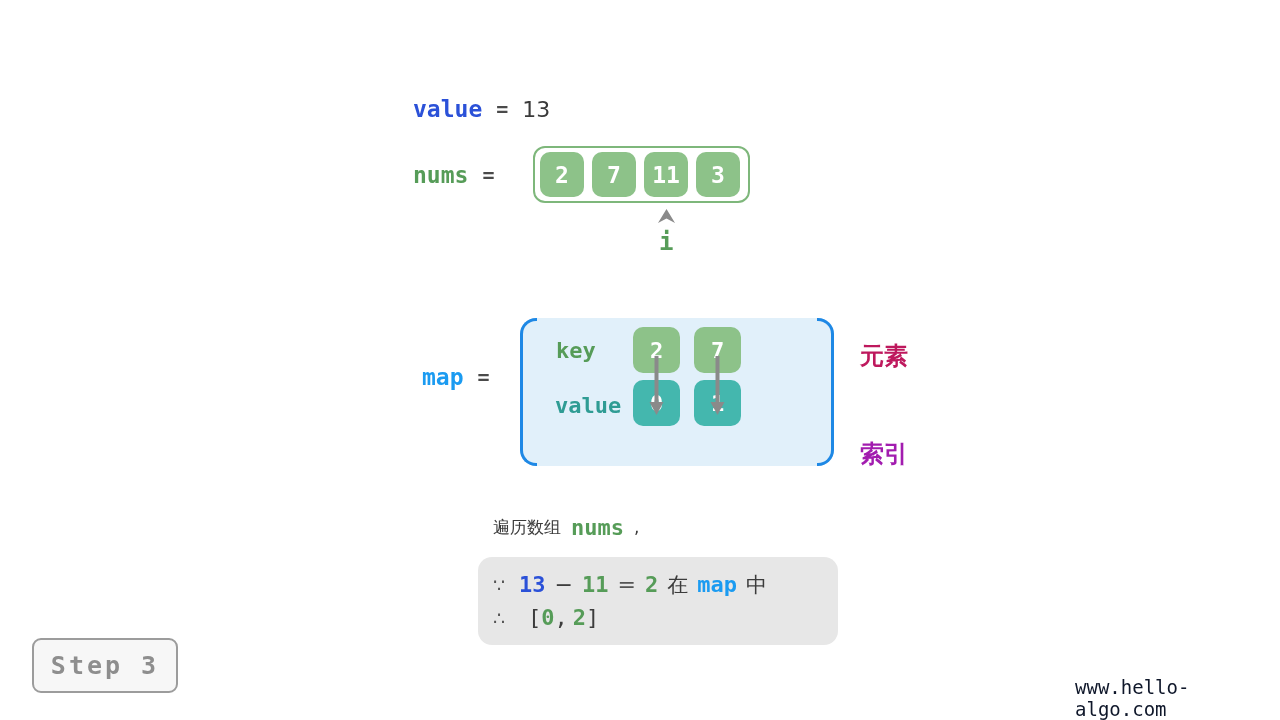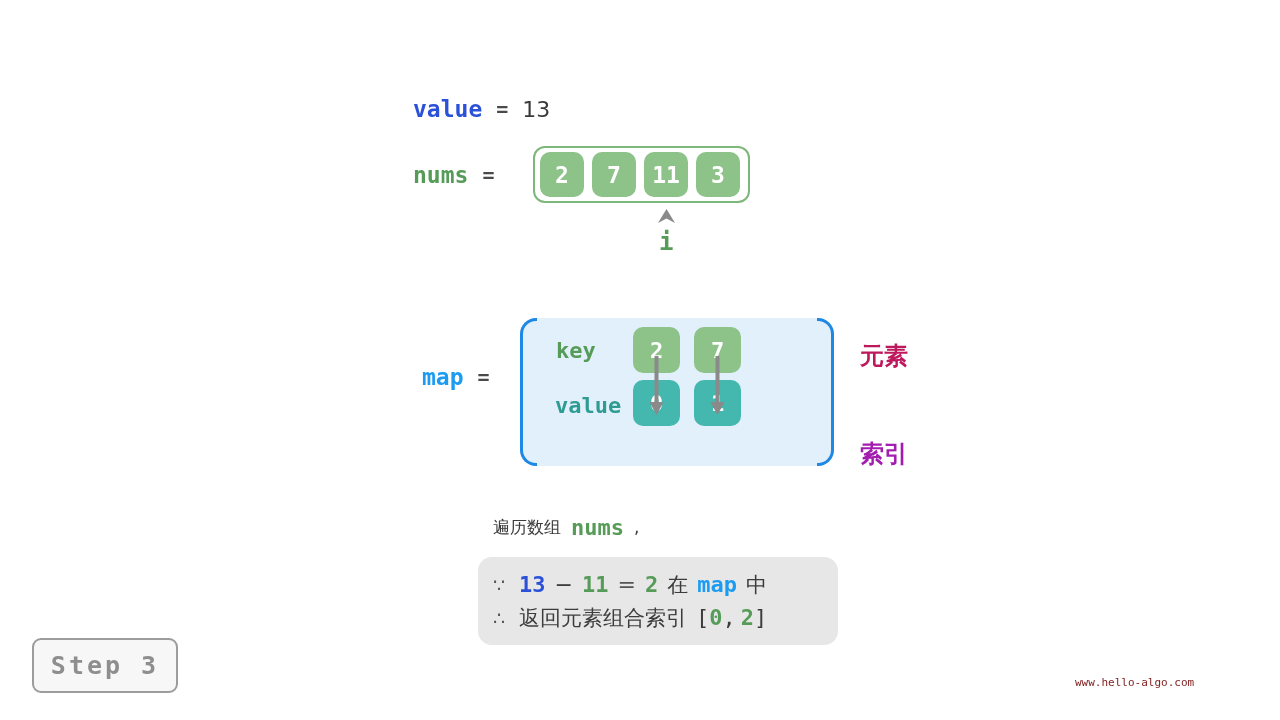--- a/index.html
+++ b/index.html
@@ -118,21 +118,21 @@
     display: flex; align-items: center; justify-content: center;
   }
   .step-text {
     color: #8e8e8e; font-weight: bold; font-size: 25px; letter-spacing: 3px;
     font-family: "DejaVu Sans Mono", "Liberation Mono", monospace;
   }
 
   
   .watermark {
     left: 1075px; top: 676px;
-    color: #7f1d1d; font-size: 11px;
+    color: #0f172a; font-size: 19px;
     font-family: "DejaVu Sans Mono", "Liberation Mono", monospace;
   }
 </style>
 </head>
 <body>
 
 <div class="stage">
 
   <div class="abs row target-row">
     <span class="mono kw-blue">value</span>
@@ -200,21 +200,20 @@
       <span class="c-dark sp-m">−</span>
       <span class="mono c-green">11</span>
       <span class="c-gray sp-m">=</span>
       <span class="mono c-green">2</span>
       <span class="c-dark cjk sp-m">在</span>
       <span class="mono c-sky">map</span>
       <span class="c-dark cjk sp-m">中</span>
     </div>
     <div class="concl-line">
       <span class="sym">∴</span>
-      <span class="c-dark cjk">返回元素组合索引</span>
       <span class="mono c-dark" style="margin-left:9px">[</span>
       <span class="mono c-green">0</span>
       <span class="mono c-dark" style="margin-right:5px">,</span>
       <span class="mono c-green">2</span>
       <span class="mono c-dark">]</span>
     </div>
   </div>
 
   <div class="abs step-box">
     <span class="step-text">Step 3</span>

